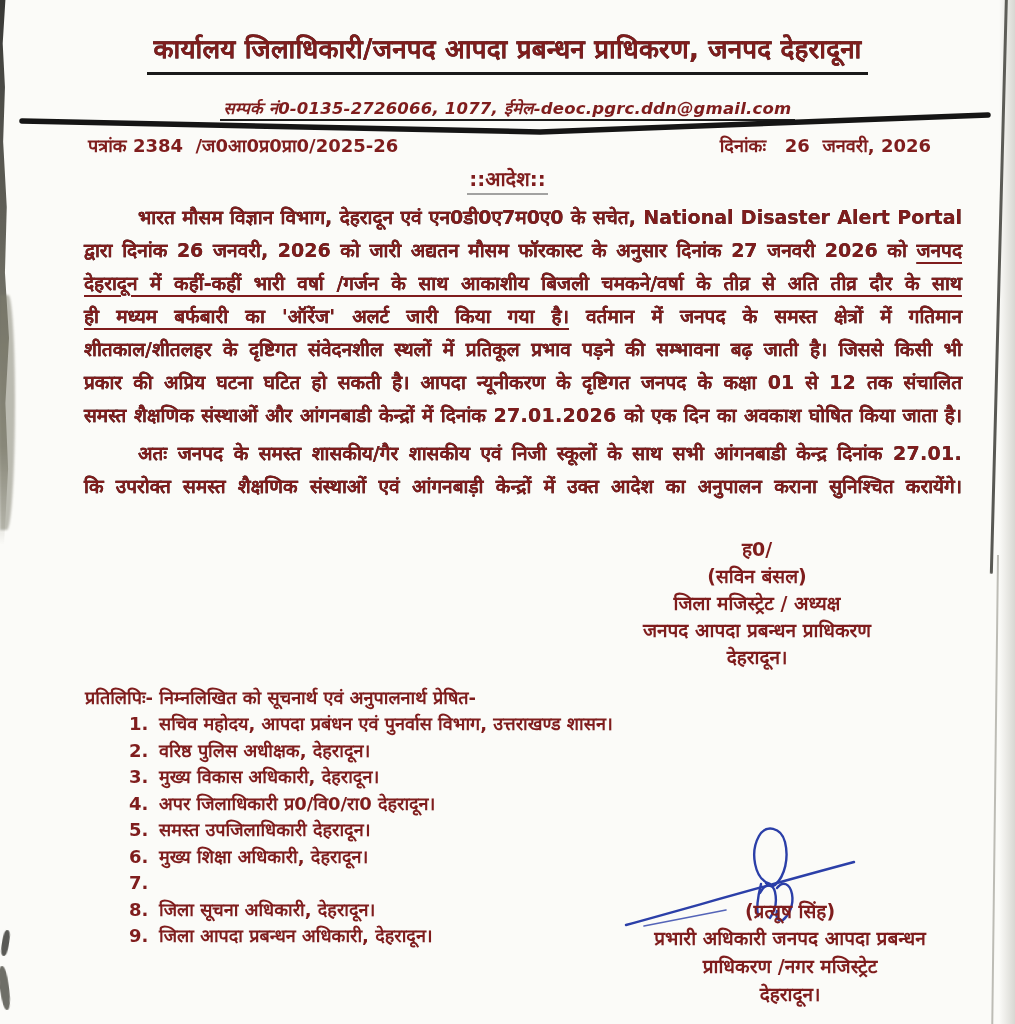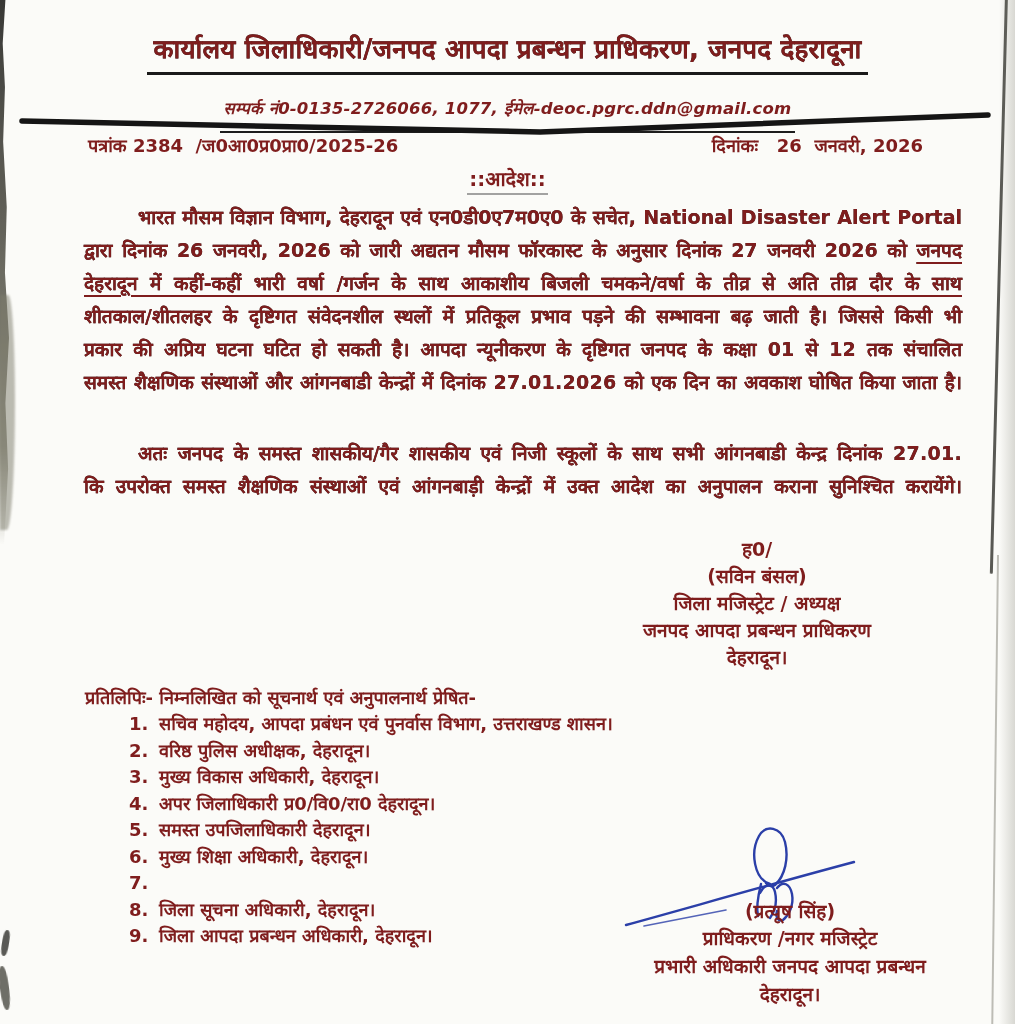--- a/index.html
+++ b/index.html
@@ -38,26 +38,26 @@
   .edge-right-shade{right:0;top:0;width:16px;height:100%;background:linear-gradient(to left,rgba(125,124,112,.28),rgba(125,124,112,0));}
   
   .title-wrap{position:absolute;top:30px;left:0;width:100%;text-align:center;}
   .title{
     display:inline-block;font-size:26px;font-weight:700;letter-spacing:.2px;
     border-bottom:3px solid #1a1a1a;padding:0 6px 6px 6px;text-shadow:0 0 .5px #222;
   }
   .contact-wrap{position:absolute;top:96px;left:0;width:100%;text-align:center;}
   .contact{
     display:inline-block;font-size:16.5px;font-weight:700;font-style:italic;
-    border-bottom:2px solid #1d1d1d;padding:0 4px 12px 4px;letter-spacing:.2px;
+    border-bottom:2px solid #1d1d1d;padding:0 4px 0 4px;letter-spacing:.2px;
   }
   .rule-svg{position:absolute;top:108px;left:0;}
   .meta-row{position:absolute;top:133px;left:0;width:100%;font-size:18px;font-weight:700;white-space:pre;}
   .letter-no{position:absolute;left:88px;top:0;}
-  .date-line{position:absolute;right:92px;top:0;}
+  .date-line{position:absolute;right:84px;top:0;}
   
   .order-heading-wrap{position:absolute;top:165px;left:0;width:100%;text-align:center;}
   .order-heading{
     display:inline-block;font-size:20px;font-weight:800;
     border-bottom:2px solid rgba(30,30,30,.4);padding:0 2px 1px 2px;
   }
   
   .para{position:absolute;left:84px;width:878px;font-size:19px;font-weight:700;text-shadow:0 0 .4px #2a2a2a;}
   .para1{top:201px;}
   .para2{top:437px;}
@@ -110,20 +110,21 @@
   </div>
 
   <div class="order-heading-wrap">
     <span class="order-heading">::आदेश::</span>
   </div>
 
   <div class="para para1">
       <div class="doc-line indent"><span>भारत मौसम विज्ञान विभाग, देहरादून एवं एन0डी0ए7म0ए0 के सचेत, National Disaster Alert Portal</span></div>
       <div class="doc-line"><span>द्वारा दिनांक 26 जनवरी, 2026 को जारी अद्यतन मौसम फॉरकास्ट के अनुसार दिनांक 27 जनवरी 2026 को </span><span class="u">जनपद</span></div>
       <div class="doc-line"><span class="u">देहरादून में कहीं-कहीं भारी वर्षा /गर्जन के साथ आकाशीय बिजली चमकने/वर्षा के तीव्र से अति तीव्र दौर के साथ</span></div>
+      <div class="doc-line"><span class="u">ही मध्यम बर्फबारी का 'ऑरेंज' अलर्ट जारी किया गया है।</span><span> वर्तमान में जनपद के समस्त क्षेत्रों में गतिमान</span></div>
       <div class="doc-line"><span>शीतकाल/शीतलहर के दृष्टिगत संवेदनशील स्थलों में प्रतिकूल प्रभाव पड़ने की सम्भावना बढ़ जाती है। जिससे किसी भी</span></div>
       <div class="doc-line"><span>प्रकार की अप्रिय घटना घटित हो सकती है। आपदा न्यूनीकरण के दृष्टिगत जनपद के कक्षा 01 से 12 तक संचालित</span></div>
       <div class="doc-line"><span>समस्त शैक्षणिक संस्थाओं और आंगनबाडी केन्द्रों में दिनांक </span><span class="b">27.01.2026</span><span> को एक दिन का अवकाश घोषित किया जाता है।</span></div>
     </div>
   <div class="para para2">
       <div class="doc-line indent"><span>अतः जनपद के समस्त शासकीय/गैर शासकीय एवं निजी स्कूलों के साथ सभी आंगनबाडी केन्द्र दिनांक </span><span class="b">27.01.</span></div>
       <div class="doc-line"><span>कि उपरोक्त समस्त शैक्षणिक संस्थाओं एवं आंगनबाड़ी केन्द्रों में उक्त आदेश का अनुपालन कराना सुनिश्चित करायेंगे।</span></div>
     </div>
 
   <div class="sig-right">
@@ -181,19 +182,19 @@
         <path d="M152,62 C136,57 132,30 141,14 C148,2 163,5 167,20 C171,36 167,54 157,63 C154,65 150,64 148,61"></path>
         <path d="M143,62 C140,74 138,85 140,94"></path>
         <path d="M142,71 C148,60 155,62 157,70 C159,79 157,89 152,96"></path>
         <path d="M159,66 C165,58 172,62 174,72 C176,83 171,93 165,98 C161,100 157,96 159,89"></path>
         <path d="M8,103 C70,86 150,63 236,40"></path>
         <path d="M26,104 L108,88" stroke-width="1.6" opacity="0.8"></path>
       </g>
     </svg>
     <div class="sig-name">(प्रत्यूष सिंह)</div>
     <div>
+        <div class="sig-line">प्रभारी अधिकारी जनपद आपदा प्रबन्धन</div>
         <div class="sig-line">प्राधिकरण /नगर मजिस्ट्रेट</div>
-        <div class="sig-line">प्रभारी अधिकारी जनपद आपदा प्रबन्धन</div>
         <div class="sig-line">देहरादून।</div>
       </div>
   </div>
 
 </div>
 
 </body></html>

